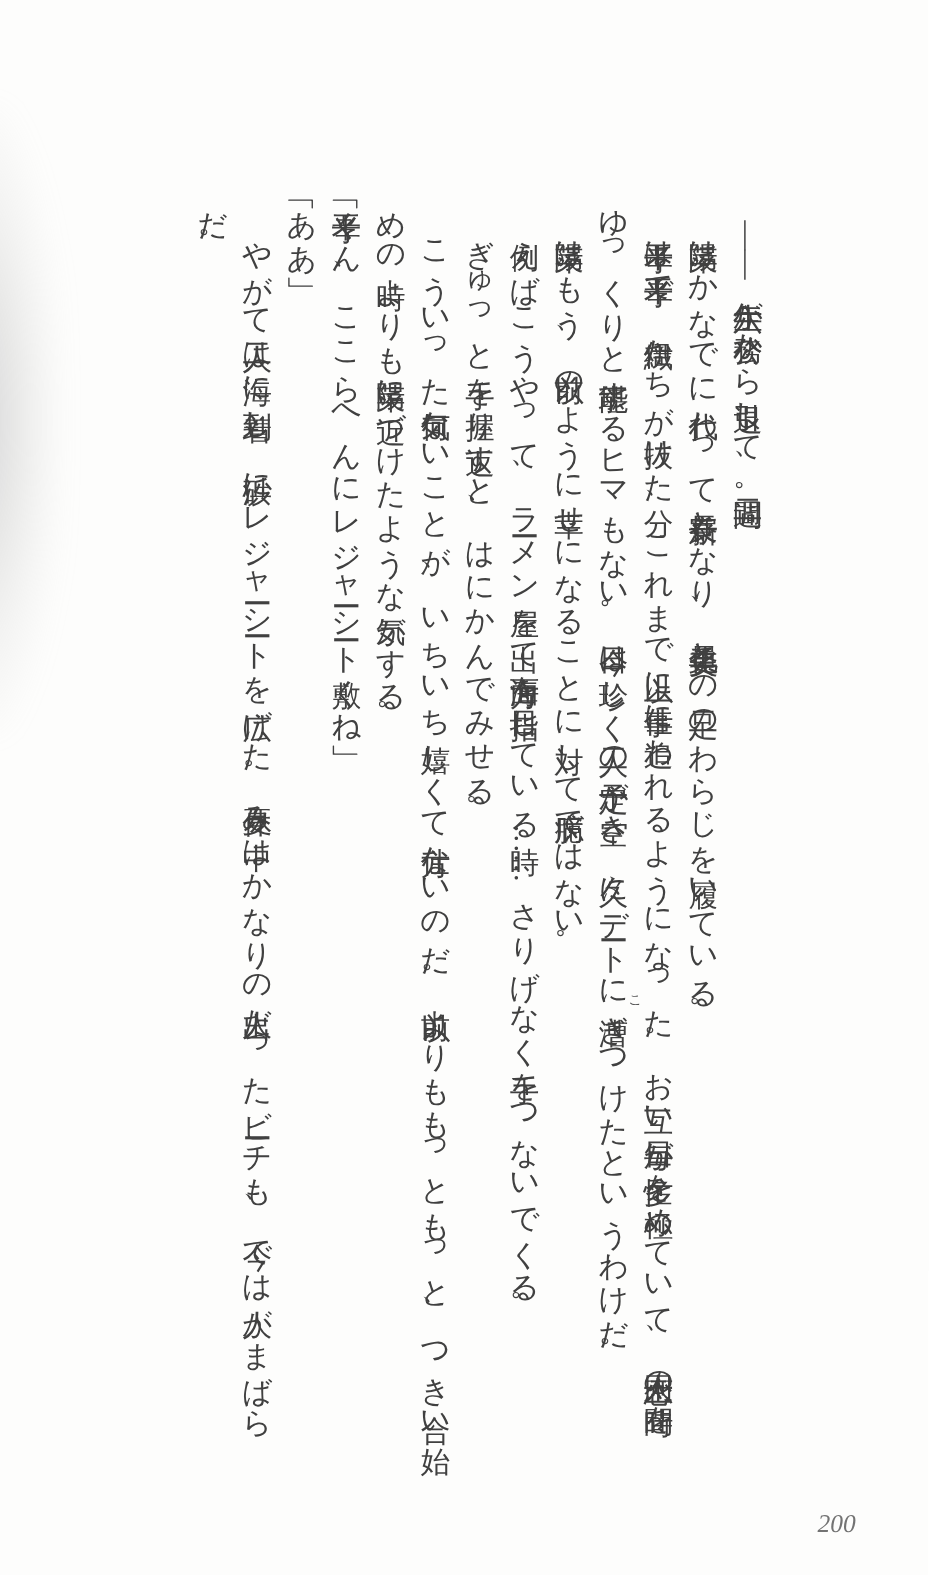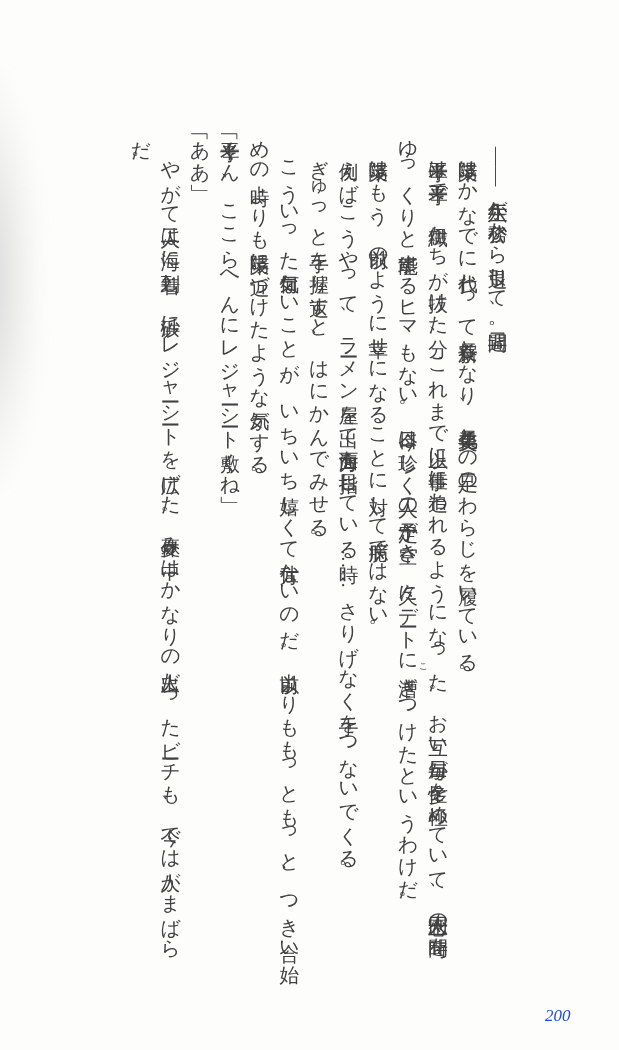--- a/index.html
+++ b/index.html
@@ -55,21 +55,21 @@
     line-height: 1;
     color: #555555;
     letter-spacing: 0;
   }
   .page-number {
     position: absolute;
     left: 545px;
     top: 1006px;
     font-style: italic;
     font-size: 17px;
-    color: #1d4ed8;
+    color: #737373;
   }
 </style>
 </head>
 <body>
 
 <div class="page">
   <div class="edge-shadow"></div>
   <div class="text-block">
       <p class="indent">——六年生が公務から引退して、二週間。</p>
       <p class="indent">陽菜はかなでに代わって新寮長となり、美化委員との二足のわらじを履いている。</p>

